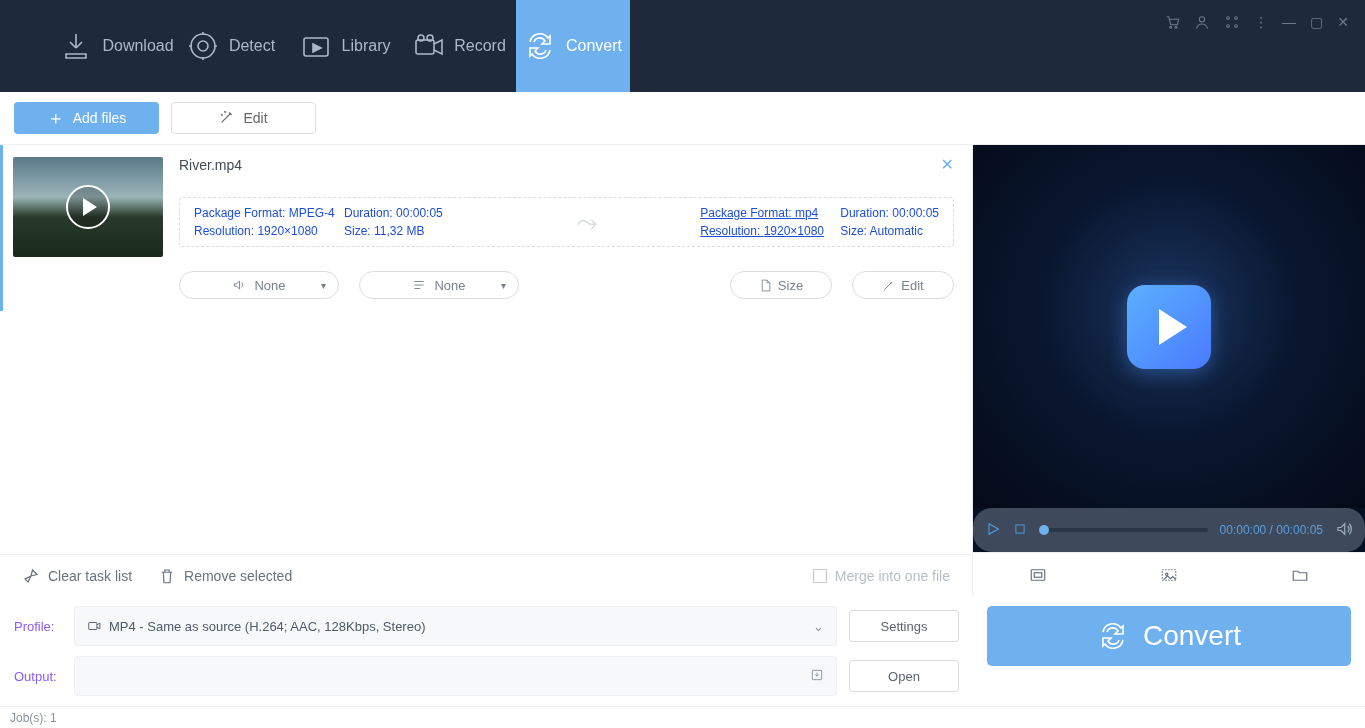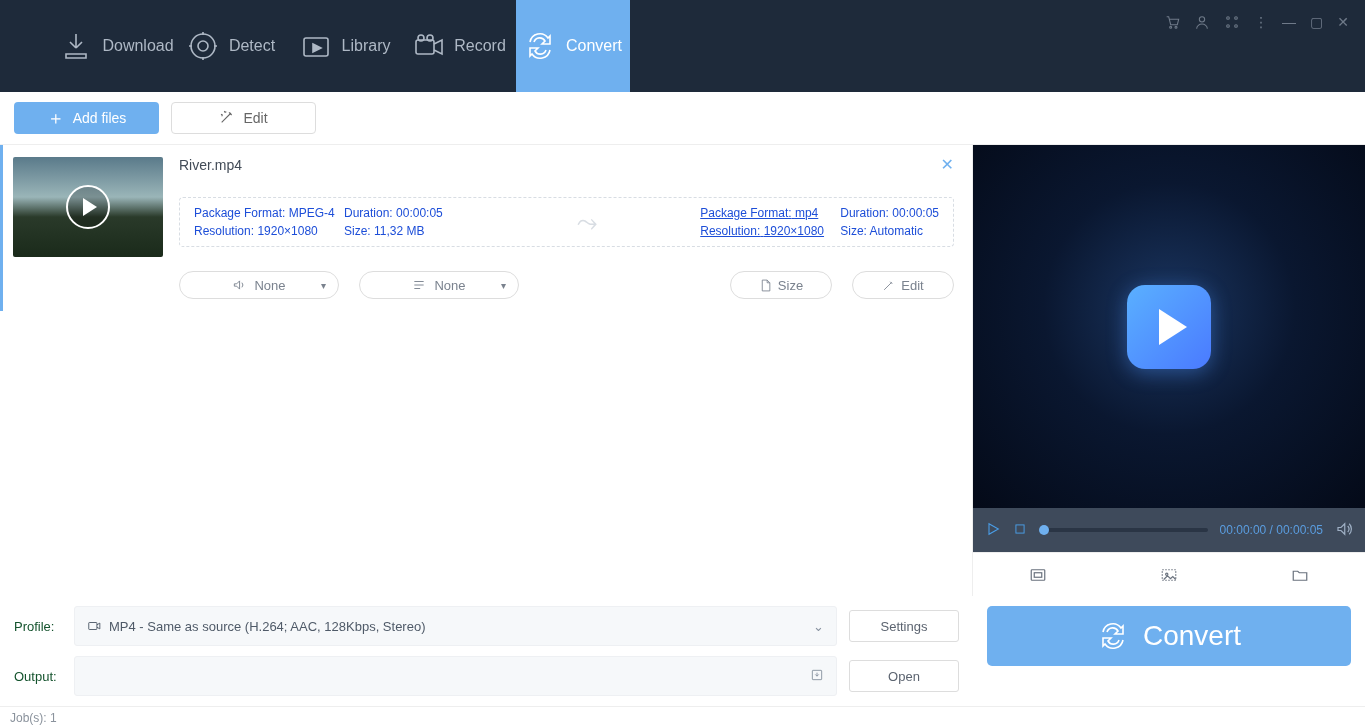--- a/index.html
+++ b/index.html
@@ -50,33 +50,33 @@
 .minibtn { height:28px; border:1px solid #ddd; border-radius:14px; display:flex; align-items:center; justify-content:center; gap:6px; color:#7a828e; font-size:13px; cursor:pointer; width:102px; }
 
 
 .taskbar { height:42px; border-top:1px solid #eee; display:flex; align-items:center; padding: 0 22px; gap: 26px; color:#6a727e; font-size:14px; }
 .taskbar .titem { display:flex; align-items:center; gap:8px; cursor:pointer; }
 .taskbar .merge { margin-left:auto; color:#b8bec7; display:flex; align-items:center; gap:8px; }
 .chk { width:14px; height:14px; border:1px solid #c8ccd2; }
 
 
 .settingsrow { padding: 10px 14px; display:flex; align-items:center; gap:12px; }
-.settingsrow .lbl { width:48px; font-size:13px; color:#14532d; }
+.settingsrow .lbl { width:48px; font-size:13px; color:#8b5cf6; }
 .dropdown { flex:1; height:40px; background:#f6f8fa; border:1px solid #eef0f3; border-radius:3px; display:flex; align-items:center; padding: 0 12px; color:#4f5a68; font-size:13px; position:relative; cursor:pointer; }
 .dropdown .rchev { position:absolute; right:12px; color:#8892a0; }
 .smallbtn { width:110px; height:32px; border:1px solid #ddd; border-radius:3px; background:#fff; color:#5c6470; font-size:13px; display:flex; align-items:center; justify-content:center; cursor:pointer; }
 
 
 .status { height:22px; border-top:1px solid #eee; padding: 2px 10px; color:#8a929c; font-size:12px; display:flex; align-items:center; }
 
 
 .preview { flex:1; background: radial-gradient(circle at 50% 45%, #1a3560 0%, #0a1730 45%, #040a18 100%); display:flex; align-items:center; justify-content:center; position:relative; }
 .preview-play { width:84px; height:84px; border-radius:18px; background:linear-gradient(135deg,#5ab0ff,#4a7aff); display:flex; align-items:center; justify-content:center; box-shadow:0 4px 20px rgba(80,150,255,0.4);}
 .preview-play::after{content:'';border-left:28px solid #fff;border-top:18px solid transparent;border-bottom:18px solid transparent;margin-left:8px;}
-.player-controls { height:44px; background:#3e4a5b; display:flex; align-items:center; padding: 12px 12px; gap:12px; color:#8ea5c5; font-size:12px; }
+.player-controls { height:44px; background:#3e4a5b; display:flex; align-items:center; padding: 12px 12px; gap:12px; color:#8ea5c5; font-size:12px;border-radius:19px; }
 .pc-btn { cursor:pointer; color:#4a9ee8; }
 .timeline { flex:1; height:4px; background:#2a3545; border-radius:2px; position:relative; }
 .timeline::before{content:'';position:absolute;left:0;top:-3px;width:10px;height:10px;border-radius:50%;background:#6fb0ef;}
 .right-tools { height:44px; background:#fff; display:flex; }
 .rt { flex:1; display:flex; align-items:center; justify-content:center; color:#6a727e; cursor:pointer; border-top:1px solid #eee; }
 .rt svg { width:20px; height:18px; }
 
 
 .convertbtn { margin: 10px 14px; height:60px; background:#6fb0ef; border-radius:5px; display:flex; align-items:center; justify-content:center; gap:14px; color:#fff; font-size:28px; cursor:pointer; }
 .convertbtn svg{width:32px;height:32px;}
@@ -220,20 +220,38 @@
               <svg width="13" height="13" viewBox="0 0 24 24">
                   <path d="M4 20L18 6m-3-1l4 4"></path>
                 </svg>
               <span>Edit</span>
             </div>
           </div>
         </div>
       </div>
     </div>
 
+    <div class="taskbar">
+      <div class="titem">
+        <svg width="18" height="18" viewBox="0 0 24 24">
+            <path d="M14 4l6 6-8 2-4 8-4-4 8-4z"></path>
+          </svg>
+        <span>Clear task list</span>
+      </div>
+      <div class="titem">
+        <svg width="18" height="18" viewBox="0 0 24 24">
+            <path d="M5 7h14M9 7V4h6v3M7 7l1 14h8l1-14"></path>
+          </svg>
+        <span>Remove selected</span>
+      </div>
+      <div class="merge">
+        <div class="chk"></div>
+        <span>Merge into one file</span>
+      </div>
+    </div>
   </div>
 
   <div class="right">
     <div class="preview">
       <div class="preview-play"></div>
     </div>
     <div class="player-controls">
       <span class="pc-btn"><svg width="16" height="16" viewBox="0 0 24 24" fill="currentColor" stroke="none">
             <path d="M6 4l14 8-14 8z"></path>
           </svg></span>

